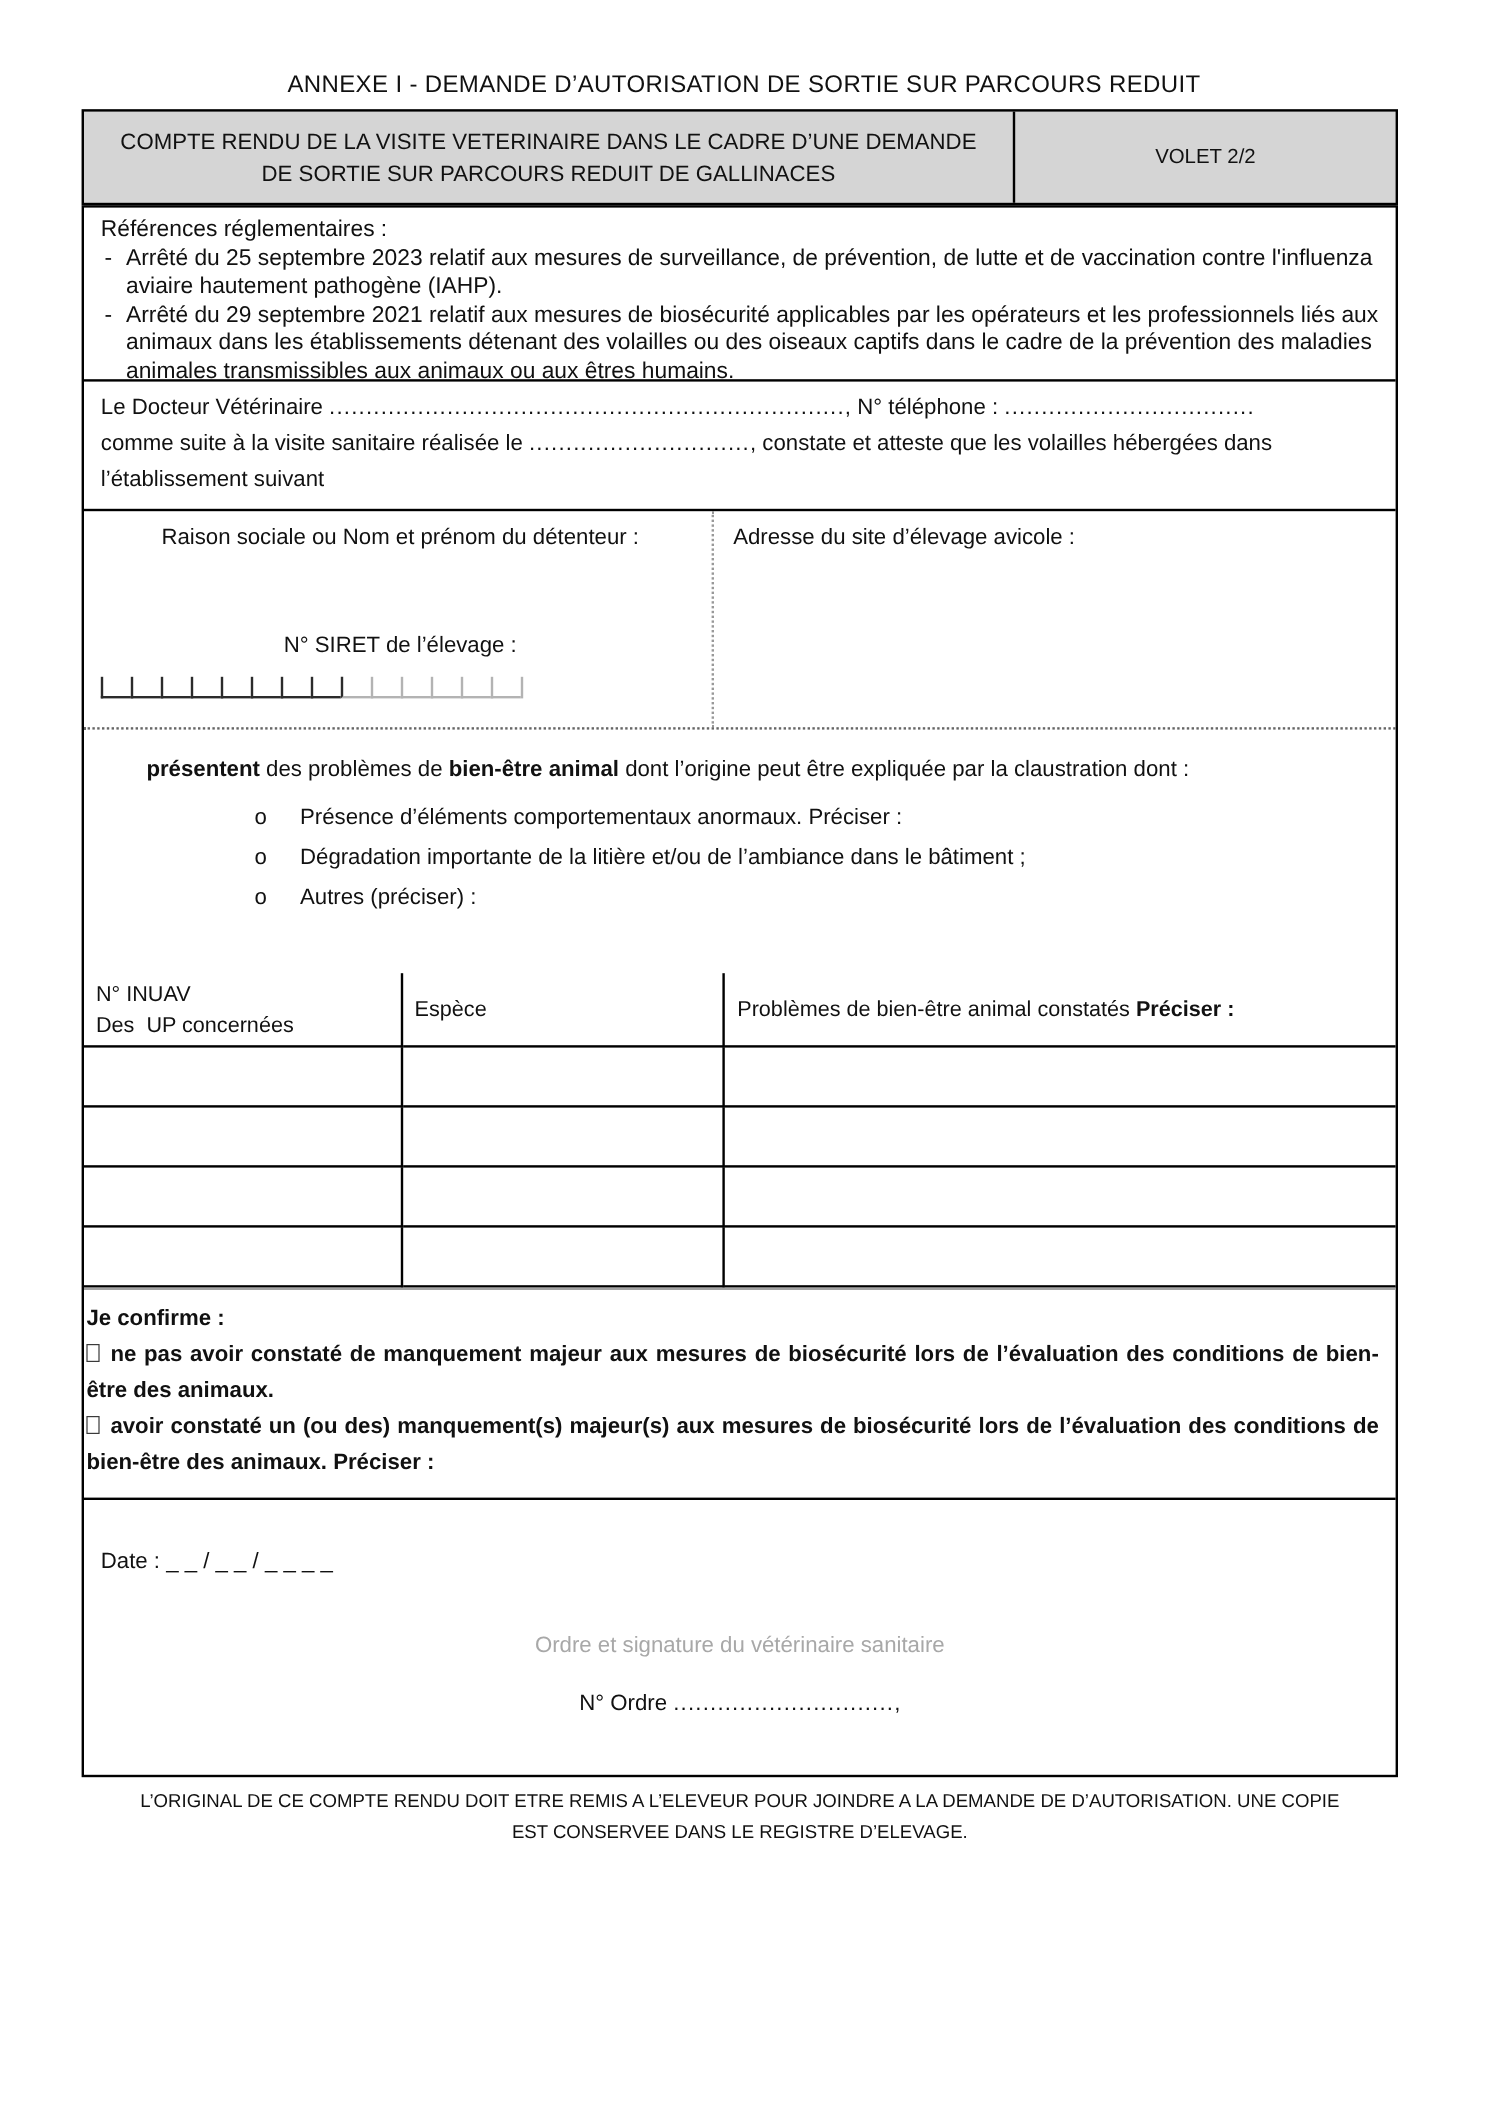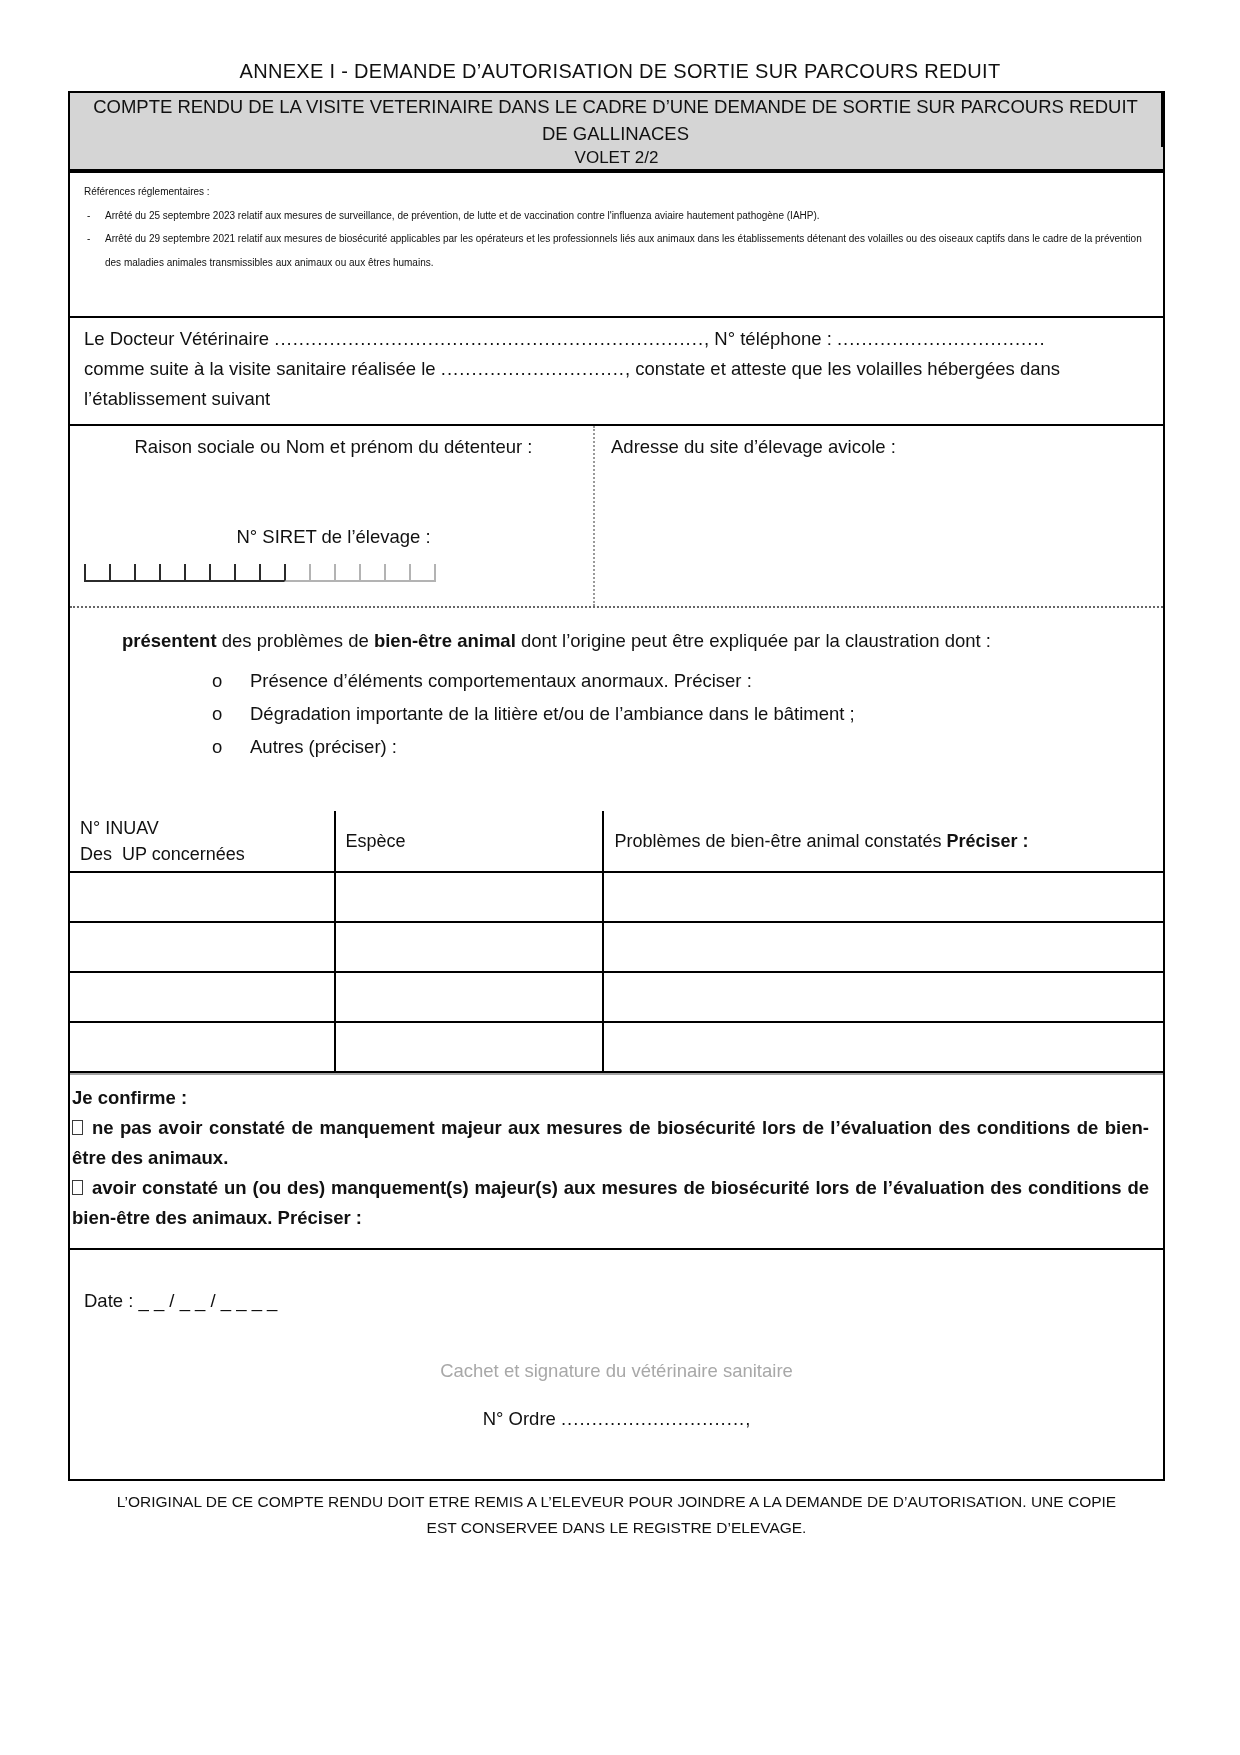--- a/index.html
+++ b/index.html
@@ -23,21 +23,20 @@
     width:1097px;
     box-sizing:border-box;
   }
   
   .header-box{
     display:flex;
     border:2px solid #000;
     background:#d5d5d5;
     height:80px;
     box-sizing:border-box;
-    flex-direction:column;
   }
   .header-left{
     flex:0 0 71%;
     border-right:2px solid #000;
     display:flex;align-items:center;justify-content:center;
     text-align:center;
     font-size:18.5px;
     line-height:27px;
     padding:0 22px;
     box-sizing:border-box;
@@ -52,21 +51,21 @@
     border:2px solid #000;
     border-top:2px solid #000;
     box-sizing:border-box;
   }
   section{box-sizing:border-box;}
   
   .refs{
     height:145px;
     border-bottom:2px solid #000;
     padding:7px 14px 0 14px;
-    font-size:10px;
+    font-size:19px;
     line-height:23.5px;
   }
   .ref-item{position:relative;padding-left:21px;}
   .ref-item .dash{position:absolute;left:3px;top:0;}
   
   .vet{
     height:108px;
     border-bottom:2px solid #000;
     padding:6px 14px 0 14px;
     font-size:18.5px;
@@ -297,21 +296,21 @@
         </table>
 
       <section class="confirme">
         <div>Je confirme :</div>
         <p><span class="checkbox"></span><span>ne pas avoir constaté de manquement majeur aux mesures de biosécurité lors de l’évaluation des conditions de bien-être des animaux.</span></p>
         <p><span class="checkbox"></span><span>avoir constaté un (ou des) manquement(s) majeur(s) aux mesures de biosécurité lors de l’évaluation des conditions de bien-être des animaux. Préciser :</span></p>
       </section>
 
       <section class="datesig">
         <div>Date : _ _ / _ _ / _ _ _ _</div>
-        <div class="cachet">Cachet et signature du vétérinaire sanitaire</div>
+        <div class="cachet">Ordre et signature du vétérinaire sanitaire</div>
         <div class="ordre">
           <span>N° Ordre </span><span class="dots">..............................</span><span>,</span>
         </div>
       </section>
 
     </div>
   </div>
 
   <div class="footer">
     <div>L’ORIGINAL DE CE COMPTE RENDU DOIT ETRE REMIS A L’ELEVEUR POUR JOINDRE A LA DEMANDE DE D’AUTORISATION. UNE COPIE</div>

